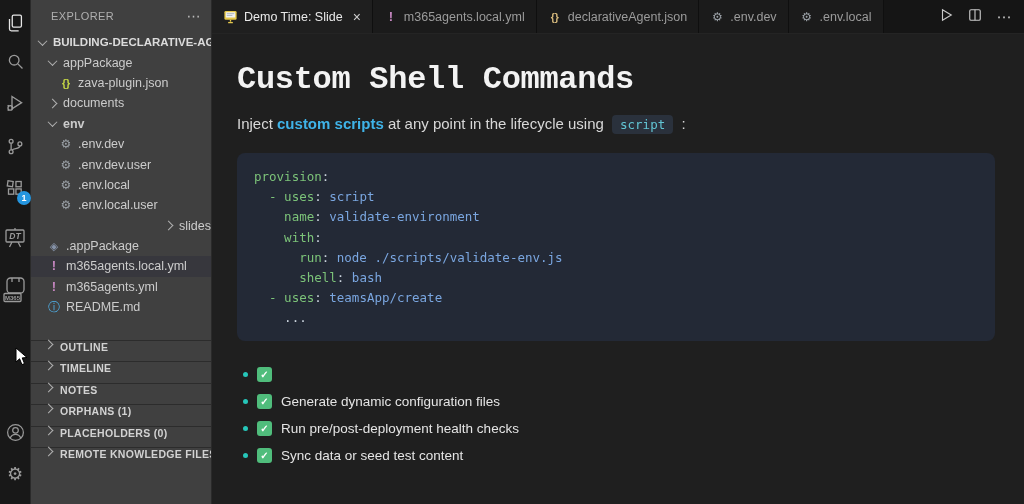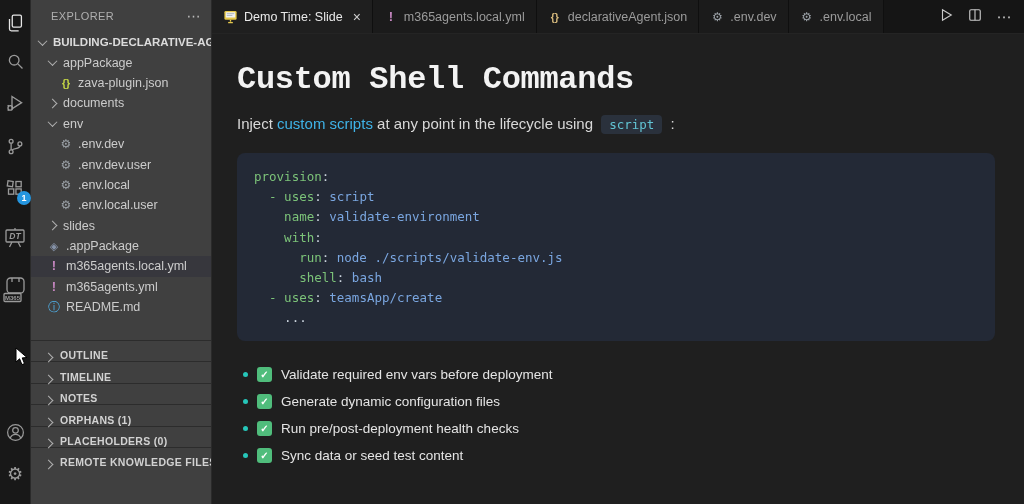--- a/index.html
+++ b/index.html
@@ -27,38 +27,38 @@
   .chev.down{transform:rotate(45deg) translate(-1px,-1px);}
   .chev.right{transform:rotate(-45deg);}
   .gi{width:14px;flex:none;text-align:center;font-size:12px;line-height:14px;}
   .gi.json{color:var(--json-green);font-weight:700;font-size:10.5px;}
   .tab .gi.json{color:var(--json-yellow);}
   .gi.yaml{color:var(--yaml-pink);font-weight:700;font-size:13px;}
   .gi.gear{color:#9aa0a6;font-size:12px;}
   .gi.info{color:var(--info-blue);font-size:12px;}
   .gi.diamond{color:#8592a8;font-size:11px;}
   .sections{position:absolute;top:340px;left:0;right:0;}
-  .srow{display:flex;align-items:flex-end;height:20.4px;gap:6px;padding-left:12px;border-top:1px solid #2c2c2c;
+  .srow{display:flex;align-items:flex-start;height:20.4px;gap:6px;padding-left:12px;border-top:1px solid #2c2c2c;
         font-size:10.5px;font-weight:700;color:#d2d2d2;letter-spacing:.3px;cursor:pointer;white-space:nowrap;}
 
   
   .main{position:relative;flex:1;background:#1f1f1f;display:flex;flex-direction:column;min-width:0;}
   .tabstrip{height:33px;flex:none;background:#151515;display:flex;align-items:stretch;border-bottom:1px solid #242424;gap:40px;}
   .tab{display:flex;align-items:center;gap:6px;padding:0 11px;font-size:12.5px;color:#9b9b9b;background:#1b1b1b;
        border-right:1px solid #0f0f0f;cursor:pointer;white-space:nowrap;}
   .tab.active{background:#1f1f1f;color:#e9e9e9;}
   .tab .close{margin-left:4px;font-size:14px;color:#cfcfcf;cursor:pointer;}
   .tab-actions{margin-left:auto;display:flex;align-items:center;gap:15px;padding:0 15px;color:#c9c9c9;}
   .tab-actions .more{font-size:15px;letter-spacing:1px;cursor:pointer;line-height:8px;}
 
   
   .content{padding:27px 0 0 25px;position:relative;}
   .title{margin:0;font-size:32px;font-weight:700;color:#f3f3f3;letter-spacing:-.3px;font-family:Liberation Mono, monospace;}
   .subtitle{margin-top:17px;font-size:15px;color:#d8d8d8;}
-  .subtitle .hl{color:var(--bold-cyan);font-weight:400;}
+  .subtitle .hl{color:var(--bold-cyan);font-weight:700;}
   .chip{font-family:"DejaVu Sans Mono",monospace;font-size:12.5px;color:var(--chip-teal);
         background:#2a313c;border-radius:4px;padding:2px 8px;margin:0 4px;}
   .codeblock{margin-top:21px;width:741px;background:var(--code-bg);border-radius:8px;
              padding:14px 0 12px 17px;font-family:"DejaVu Sans Mono",monospace;font-size:12.5px;
              line-height:20.2px;white-space:pre;}
   .seg-k{color:var(--key-green);}
   .seg-v{color:var(--value-blue);}
   .seg-p{color:#ccd4de;}
   .checklist{margin-top:26px;display:flex;flex-direction:column;gap:12px;}
   .check-item{display:flex;align-items:center;gap:9px;font-size:13.5px;color:#e4e4e4;padding-left:6px;}
@@ -152,41 +152,41 @@
             <span class="tlabel">appPackage</span>
           </div>
           <div class="trow" style="padding-left: 28px;">
             <span class="gi json">{}</span>
             <span class="tlabel">zava-plugin.json</span>
           </div>
           <div class="trow" style="padding-left: 16px;">
             <span class="chev right"></span>
             <span class="tlabel">documents</span>
           </div>
-          <div class="trow" style="padding-left: 16px;">
+          <div class="trow" style="padding-left: 16px; font-weight: bold;">
             <span class="chev down"></span>
             <span class="tlabel">env</span>
           </div>
           <div class="trow" style="padding-left: 28px;">
             <span class="gi gear">⚙</span>
             <span class="tlabel">.env.dev</span>
           </div>
           <div class="trow" style="padding-left: 28px;">
             <span class="gi gear">⚙</span>
             <span class="tlabel">.env.dev.user</span>
           </div>
           <div class="trow" style="padding-left: 28px;">
             <span class="gi gear">⚙</span>
             <span class="tlabel">.env.local</span>
           </div>
           <div class="trow" style="padding-left: 28px;">
             <span class="gi gear">⚙</span>
             <span class="tlabel">.env.local.user</span>
           </div>
-          <div class="trow" style="padding-left: 16px;">
+          <div class="trow" style="padding-left: 16px; justify-content: flex-end;">
             <span class="chev right"></span>
             <span class="tlabel">slides</span>
           </div>
           <div class="trow" style="padding-left: 16px;">
             <span class="gi diamond">◈</span>
             <span class="tlabel">.appPackage</span>
           </div>
           <div class="trow sel" style="padding-left: 16px;">
             <span class="gi yaml">!</span>
             <span class="tlabel">m365agents.local.yml</span>
@@ -286,21 +286,20 @@
         <span class="hl">custom scripts</span>
         <span>at any point in the lifecycle using</span>
         <span class="chip">script</span>
         <span>:</span>
       </div>
       <div class="codeblock" id="codeblock"><div class="cline"><span class="seg-k">provision</span><span class="seg-p">:</span></div><div class="cline"><span class="seg-p">  </span><span class="seg-k">- uses</span><span class="seg-p">:</span><span class="seg-v"> script</span></div><div class="cline"><span class="seg-p">    </span><span class="seg-k">name</span><span class="seg-p">:</span><span class="seg-v"> validate-environment</span></div><div class="cline"><span class="seg-p">    </span><span class="seg-k">with</span><span class="seg-p">:</span></div><div class="cline"><span class="seg-p">      </span><span class="seg-k">run</span><span class="seg-p">:</span><span class="seg-v"> node ./scripts/validate-env.js</span></div><div class="cline"><span class="seg-p">      </span><span class="seg-k">shell</span><span class="seg-p">:</span><span class="seg-v"> bash</span></div><div class="cline"><span class="seg-p">  </span><span class="seg-k">- uses</span><span class="seg-p">:</span><span class="seg-v"> teamsApp/create</span></div><div class="cline"><span class="seg-p">    ...</span></div></div>
       <div class="checklist" id="checklist">
           <div class="check-item">
             <span class="dot"></span>
             <span class="cbox">✓</span>
-            <span class="ctext">Validate required env vars before deployment</span>
           </div>
           <div class="check-item">
             <span class="dot"></span>
             <span class="cbox">✓</span>
             <span class="ctext">Generate dynamic configuration files</span>
           </div>
           <div class="check-item">
             <span class="dot"></span>
             <span class="cbox">✓</span>
             <span class="ctext">Run pre/post-deployment health checks</span>

